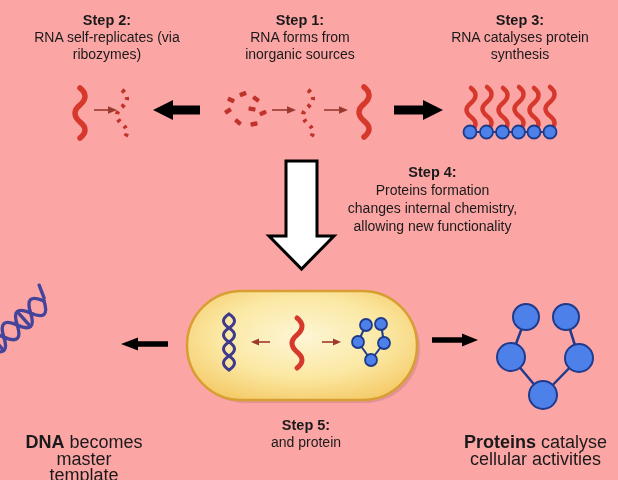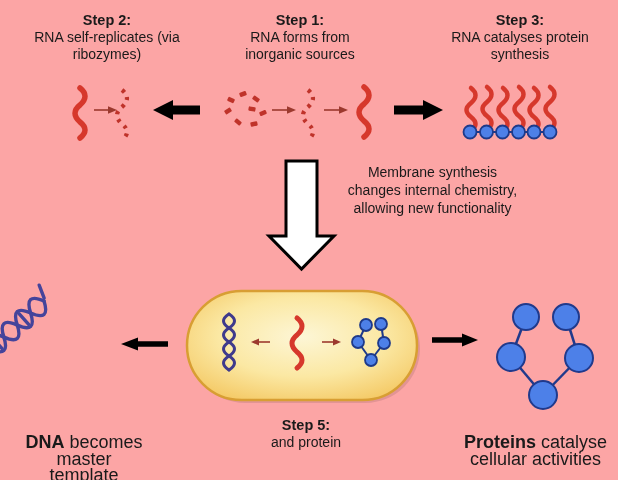--- a/index.html
+++ b/index.html
@@ -187,21 +187,22 @@
     <div>inorganic sources</div>
   </div>
 
   <div class="head" style="left:418px;top:12px;width:204px">
     <div class="ttl">Step 3:</div>
     <div>RNA catalyses protein</div>
     <div>synthesis</div>
   </div>
 
   <div class="head step4" style="left:330px;top:163px;width:205px">
-    <div>Membrane synthesis</div>
+    <div class="ttl">Step 4:</div>
+    <div>Proteins formation</div>
     <div>changes internal chemistry,</div>
     <div>allowing new functionality</div>
   </div>
 
   <div class="head" style="left:204px;top:417px;width:204px">
     <div class="ttl">Step 5:</div>
     <div>and protein</div>
   </div>
 
   <div class="cap" style="left:3px;top:434px;width:162px">

